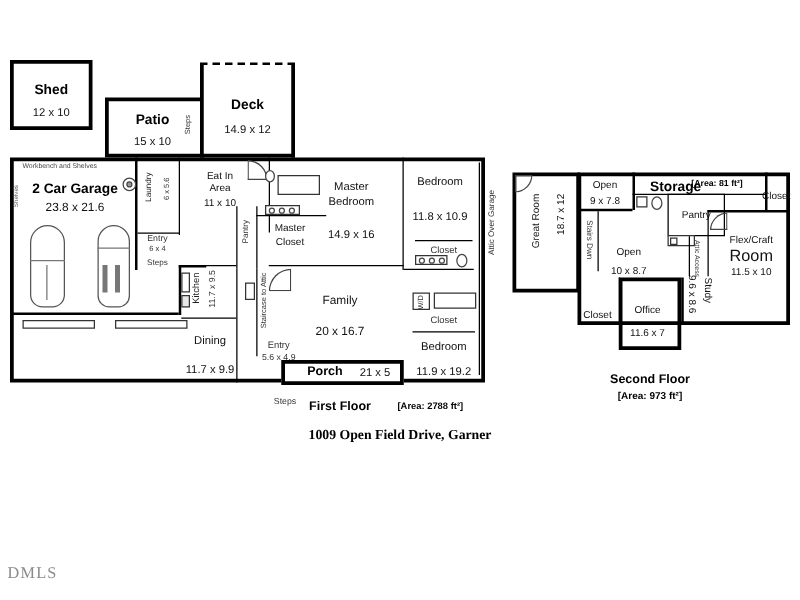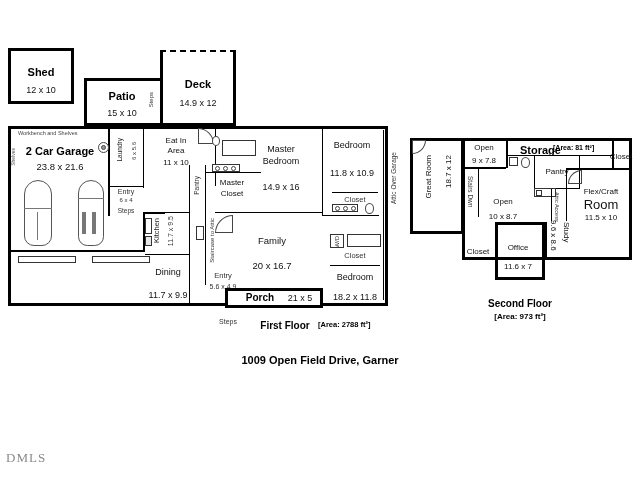--- a/index.html
+++ b/index.html
@@ -257,26 +257,26 @@
   <div class="circlefix" style="left:343px; top:206px; width:5px; height:5px;"></div>
   <div class="circlefix" style="left:351px; top:206px; width:5px; height:5px;"></div>
   <div class="circlefix" style="left:365px; top:203px; width:9px; height:11px;"></div>
 
   <div class="line" style="left:330px; top:265px; width:50px; height:1px;"></div>
   <div class="fixture" style="left:330px; top:234px; width:14px; height:14px;"></div>
   <div class="lbl tiny vert" style="left:334px; top:236px; font-size:6px;">W/D</div>
   <div class="fixture" style="left:347px; top:234px; width:34px; height:13px;"></div>
   <div class="lbl c tiny" style="left:355px; top:252px; font-size:7.5px;">Closet</div>
   <div class="lbl c room-name" style="left:355px; top:272px; font-size:9px;">Bedroom</div>
-  <div class="lbl c room-dim" style="left:355px; top:292px; font-size:9px;">18.2 x 11.8</div>
+  <div class="lbl c room-dim" style="left:355px; top:292px; font-size:9px;">11.9 x 19.2</div>
 
   <div class="line" style="left:383px; top:130px; width:1px; height:170px;"></div>
   <div class="lbl vert tiny" style="left:390px; top:152px; font-size:6.5px;">Attic Over Garage</div>
 
-  <div class="lbl c floor-caption" style="left:285px; top:320px; font-size:10px;">First Floor</div>
+  <div class="lbl c floor-caption" style="left:272px; top:320px; font-size:10px;">First Floor</div>
   <div class="lbl area-tag" style="left:318px; top:321px; font-size:7.5px;">[Area: 2788 ft²]</div>
 
   <div class="box thick nofill" style="left:410px; top:138px; width:54px; height:96px;"></div>
   <div class="lbl vert room-name" style="left:424px; top:155px; font-size:8px;">Great Room</div>
   <div class="lbl vert room-dim" style="left:444px; top:155px; font-size:8px;">18.7 x 12</div>
   <div class="arc arc-br" style="left:412px; top:140px; width:14px; height:14px;"></div>
 
   <div class="box thick nofill" style="left:462px; top:138px; width:170px; height:122px;"></div>
 
   <div class="line" style="left:462px; top:167px; width:44px; height:2px;"></div>
@@ -322,17 +322,17 @@
   <div class="lbl c room-name" style="left:518px; top:243px; font-size:8px;">Office</div>
   <div class="lbl c room-dim" style="left:518px; top:262px; font-size:8px;">11.6 x 7</div>
 
   <div class="line" style="left:545px; top:222px; width:2px; height:38px;"></div>
   <div class="lbl vert-down room-dim" style="left:549px; top:220px; font-size:8px;">9.6 x 8.6</div>
   <div class="lbl vert-down room-name" style="left:562px; top:222px; font-size:8px;">Study</div>
 
   <div class="lbl c floor-caption" style="left:520px; top:298px; font-size:10px;">Second Floor</div>
   <div class="lbl c area-tag" style="left:520px; top:312px; font-size:8px;">[Area: 973 ft²]</div>
 
-  <div class="addr-block addr1" style="left:0; top:354px;">1009 Open Field Drive, Garner</div>
+  <div class="addr-block addr1" style="left:0; top:342px;font-family:Liberation Serif, serif;">1009 Open Field Drive, Garner</div>
 
   <div class="watermark" style="left:6px; top:450px;">DMLS</div>
 
 </div>
 
 </body></html>

